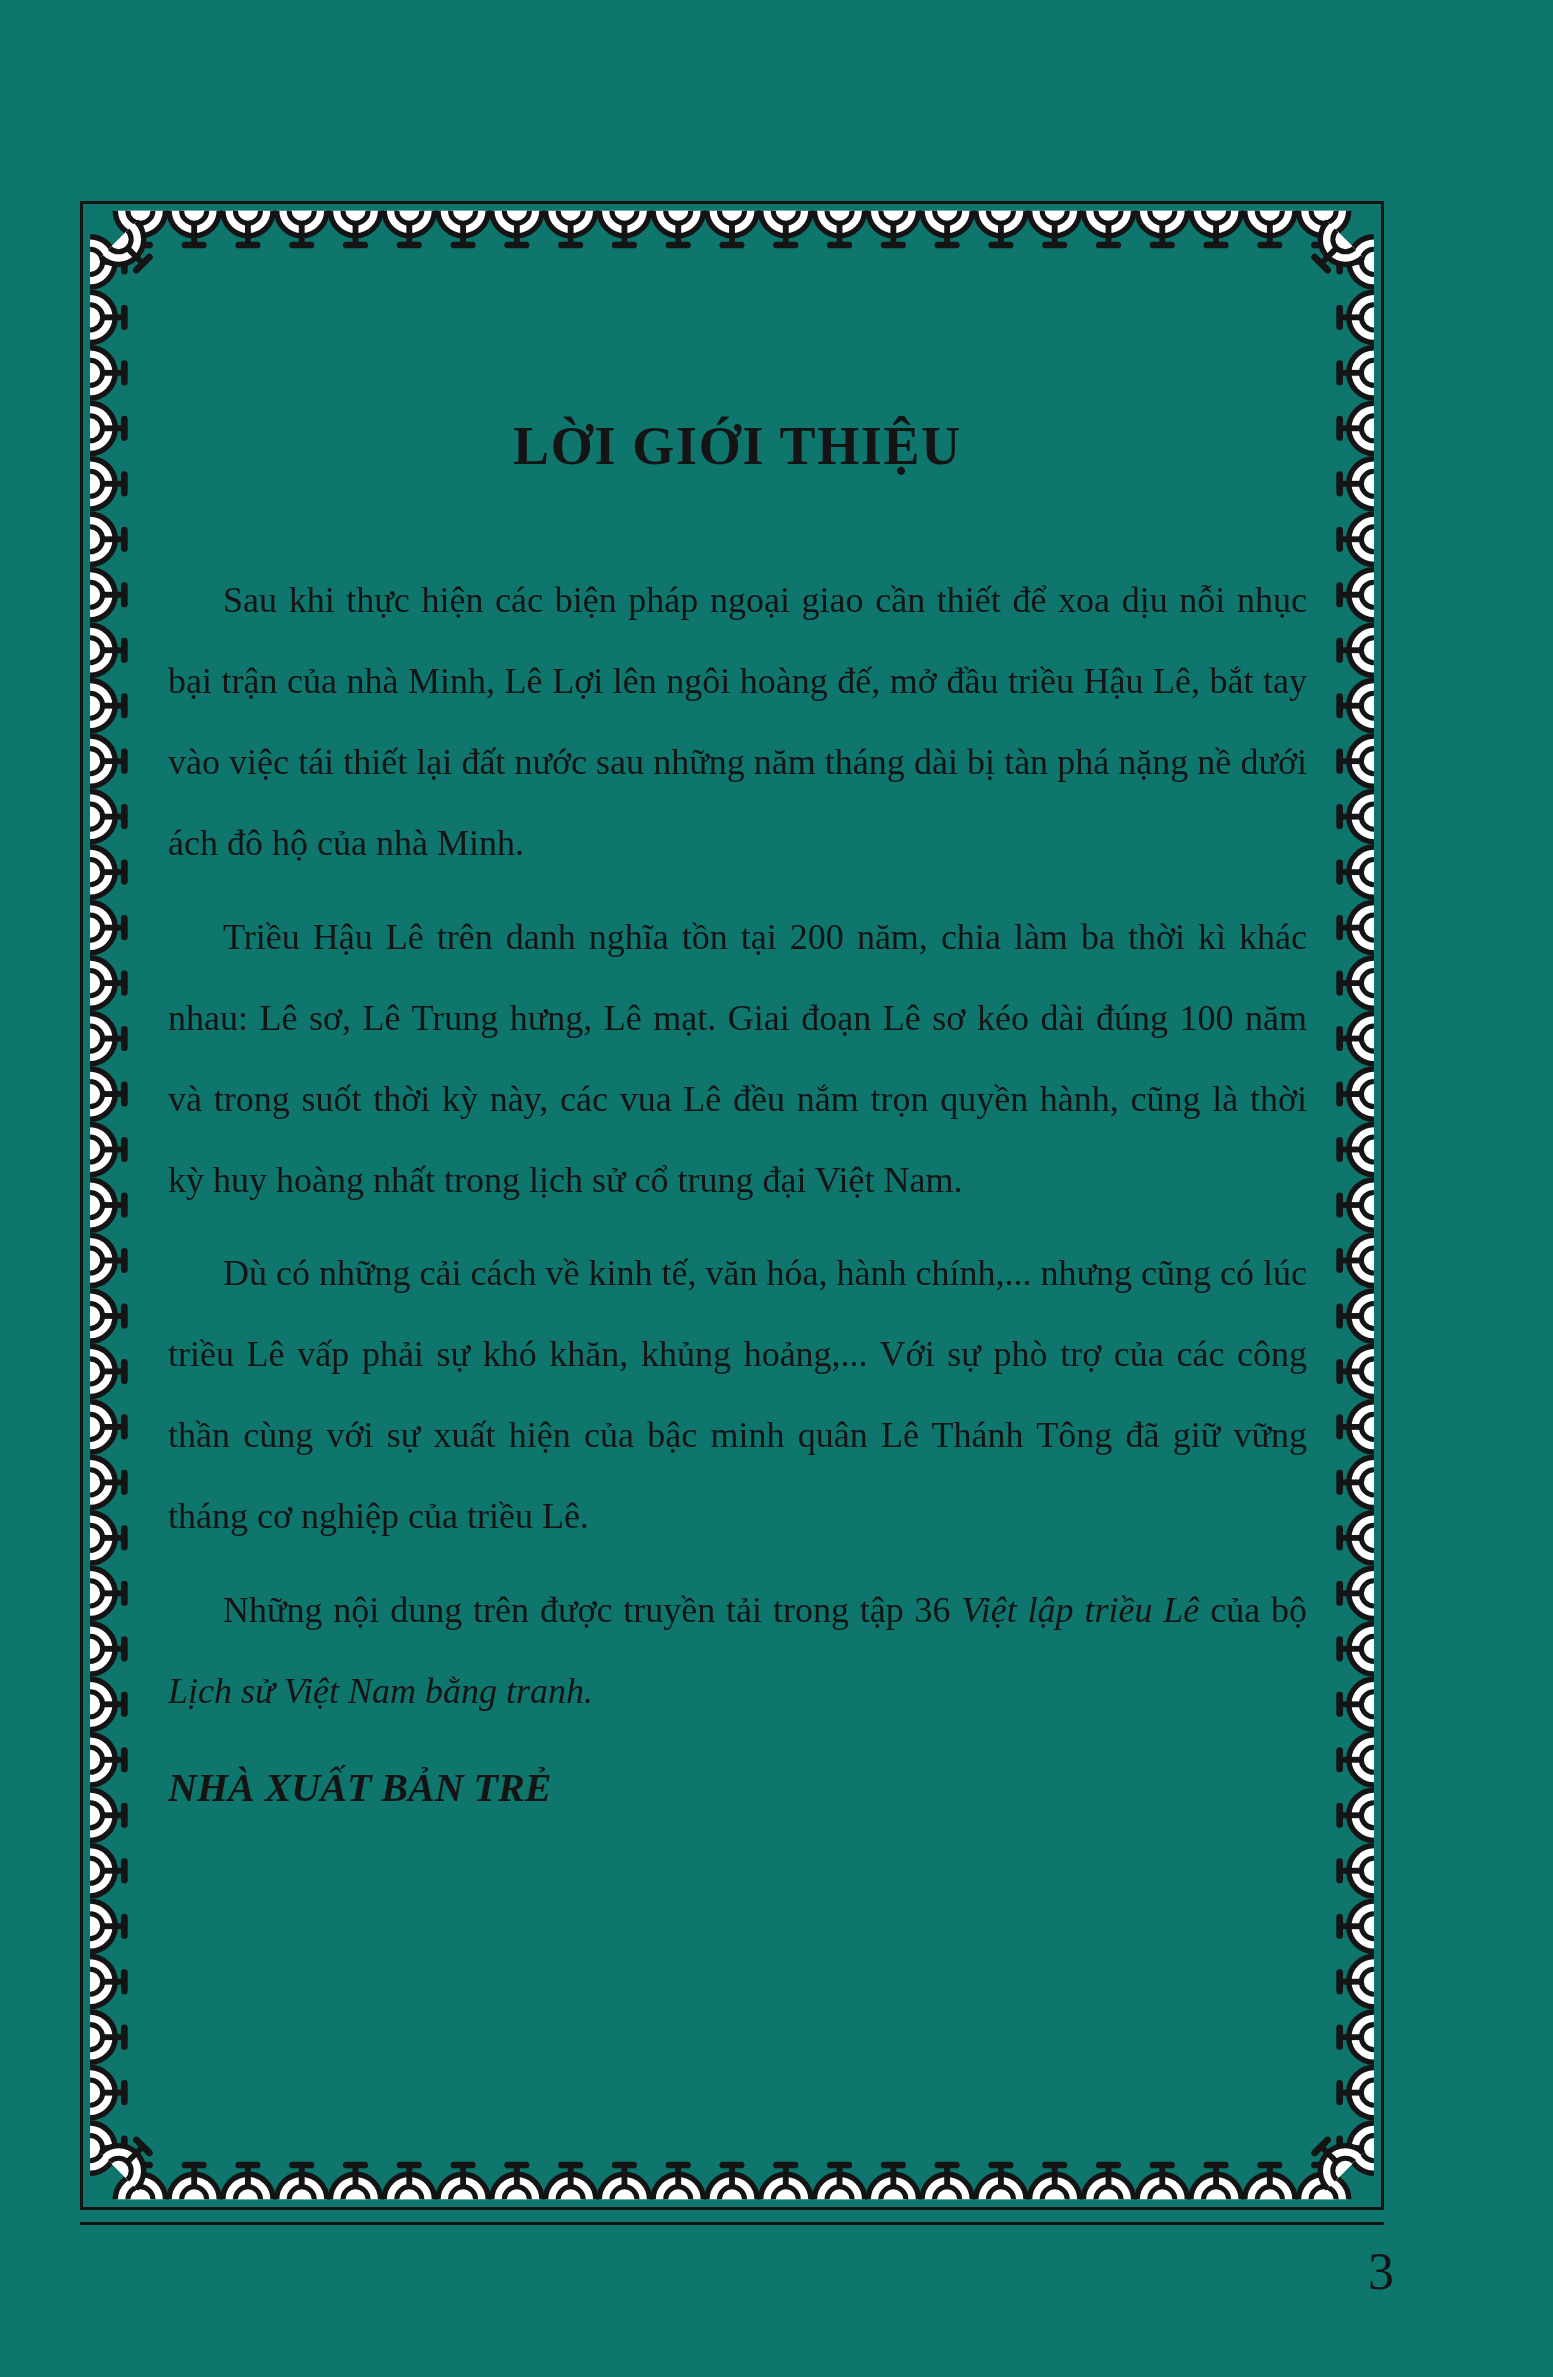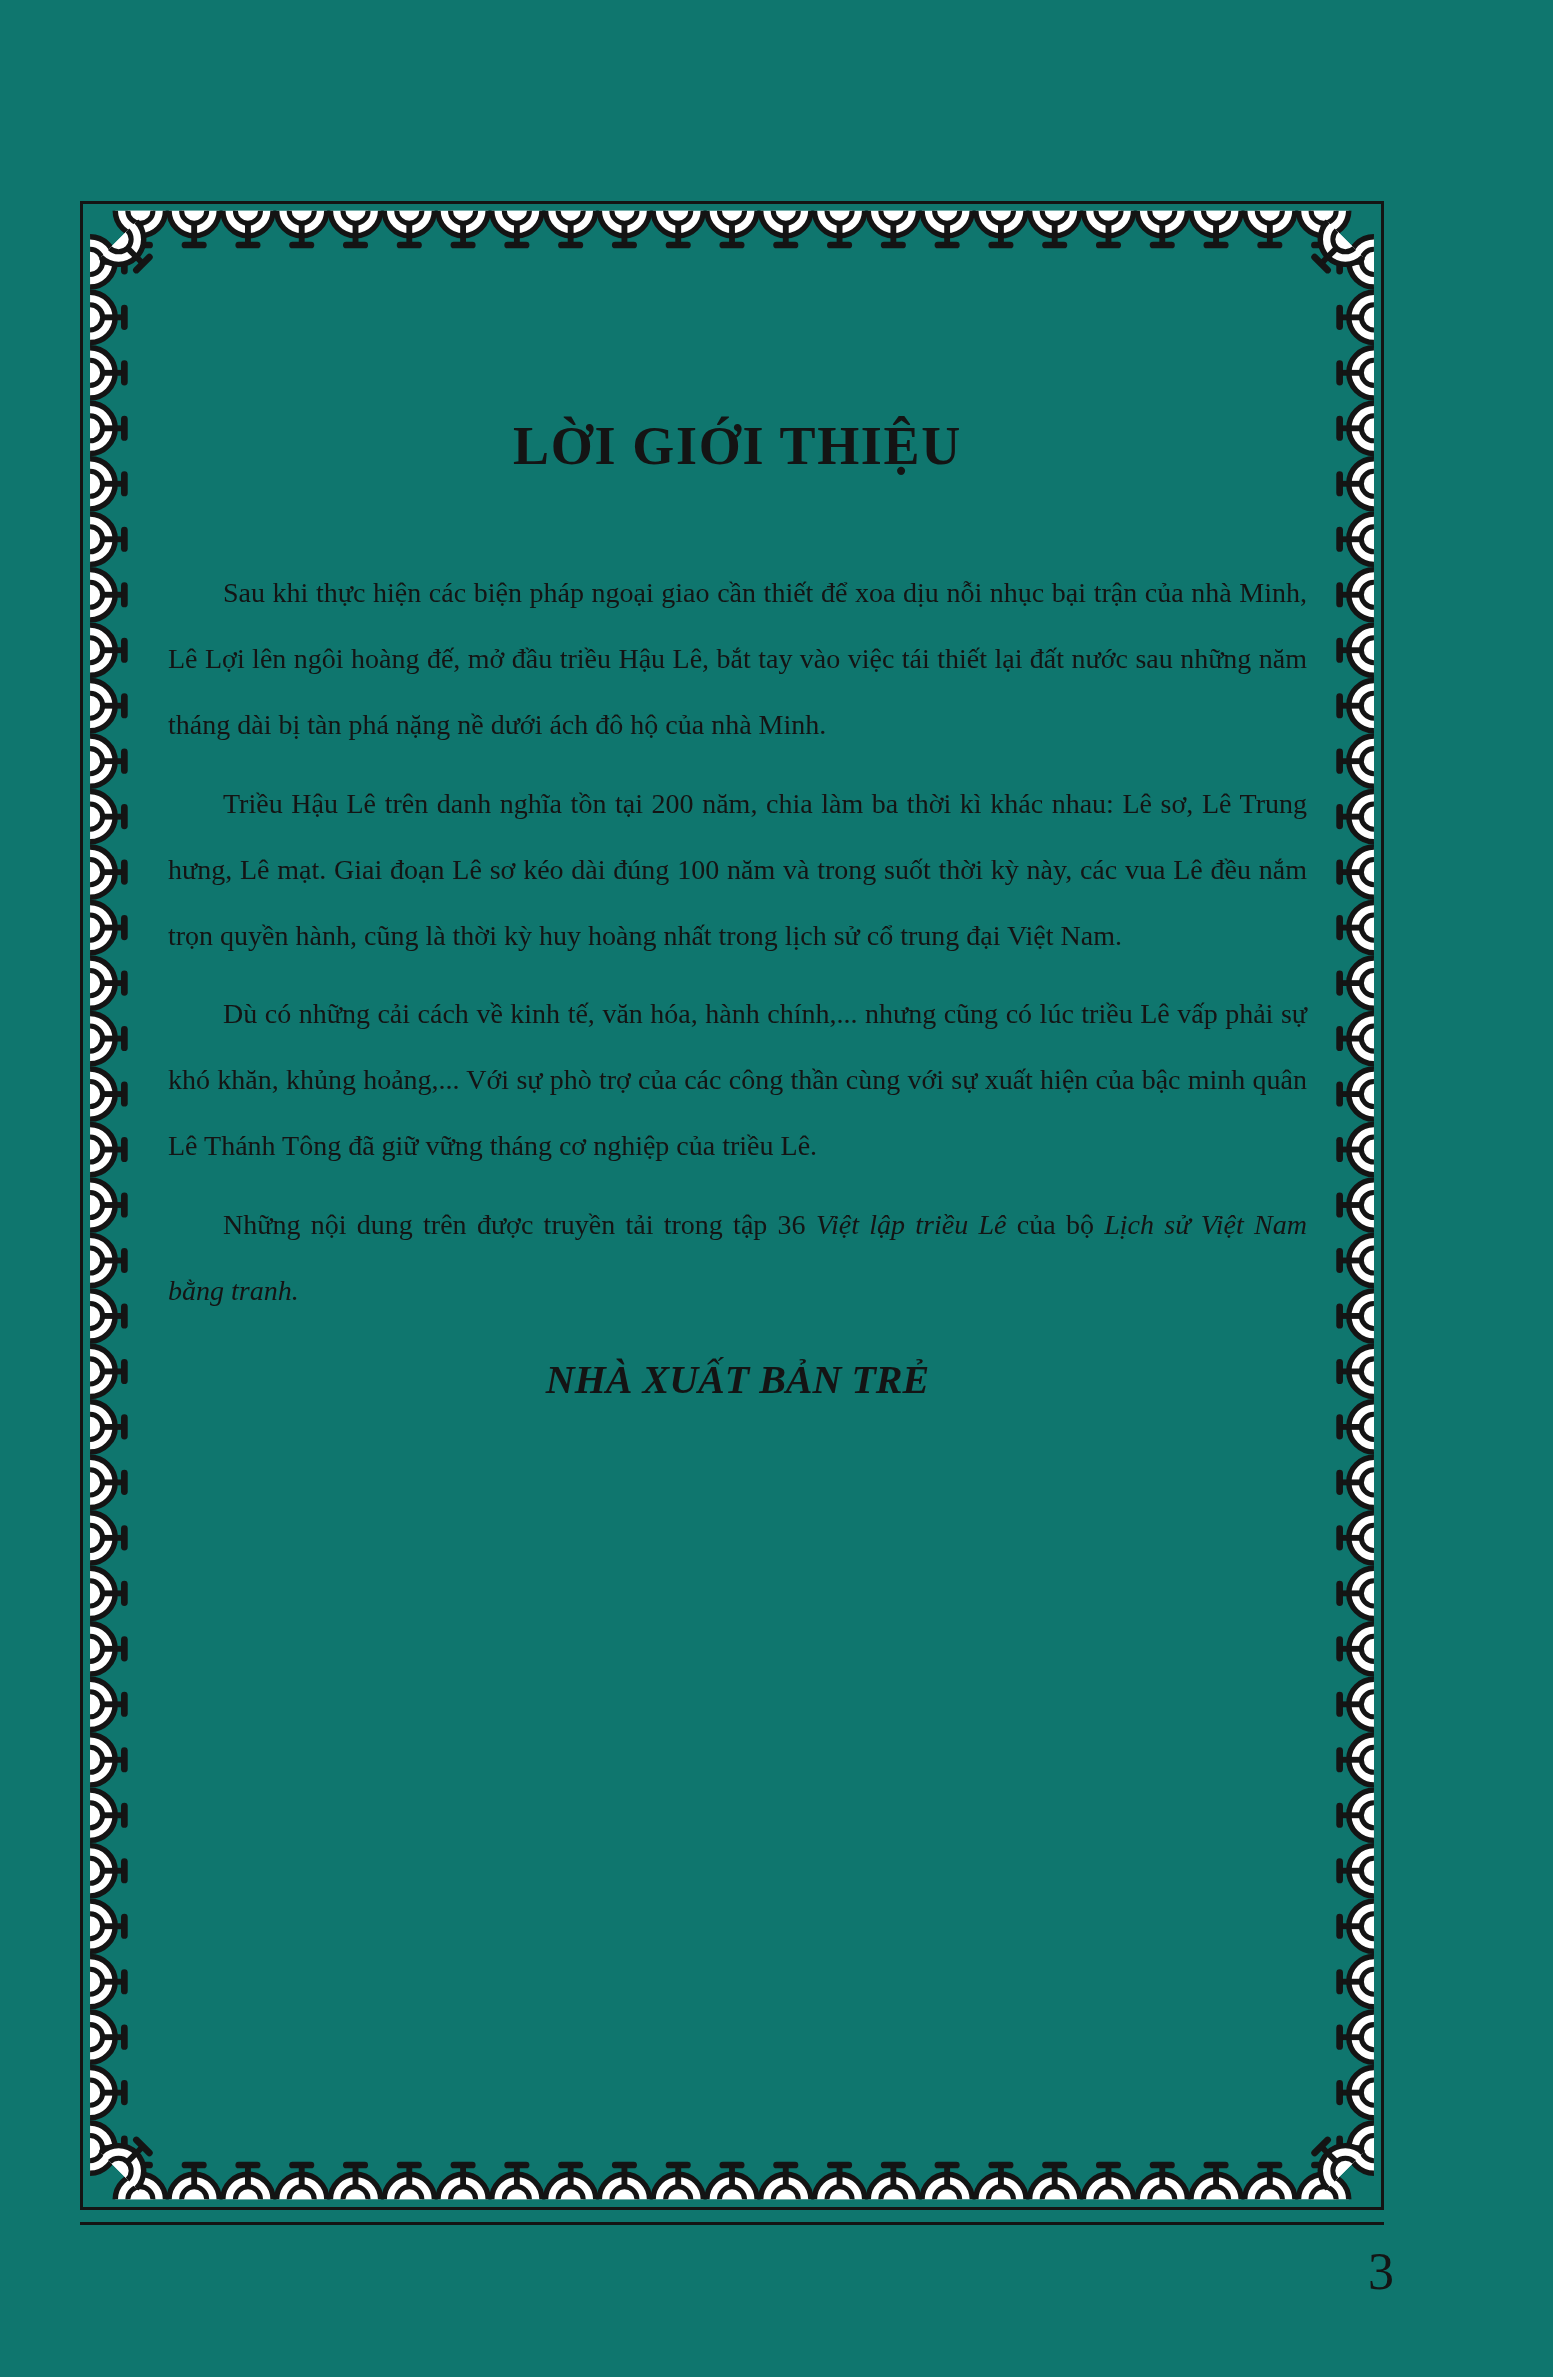--- a/index.html
+++ b/index.html
@@ -24,30 +24,30 @@
   }
   .content{
     position:absolute;left:85px;top:213px;width:1139px;
   }
   h1.title{
     font-size:54px;line-height:59px;font-weight:bold;
     text-align:center;letter-spacing:1.7px;
     margin:0 0 84px 0;
   }
   .paragraphs p{
-    font-size:28px;line-height:66px;
+    font-size:36px;line-height:81px;
     text-align:justify;text-indent:55px;
     margin:0 0 12.6px 0;
   }
   .paragraphs .it{font-style:italic;}
   .signature{
     margin-top:22px;
     font-size:40px;line-height:67px;
     font-weight:bold;font-style:italic;
-    text-align:center;
+    text-align:left;
   }
   .page-number{
     position:absolute;left:1339px;top:2242px;
     width:84px;text-align:center;
     font-size:52px;line-height:59px;
   }
 </style>
 </head>
 <body>
 

